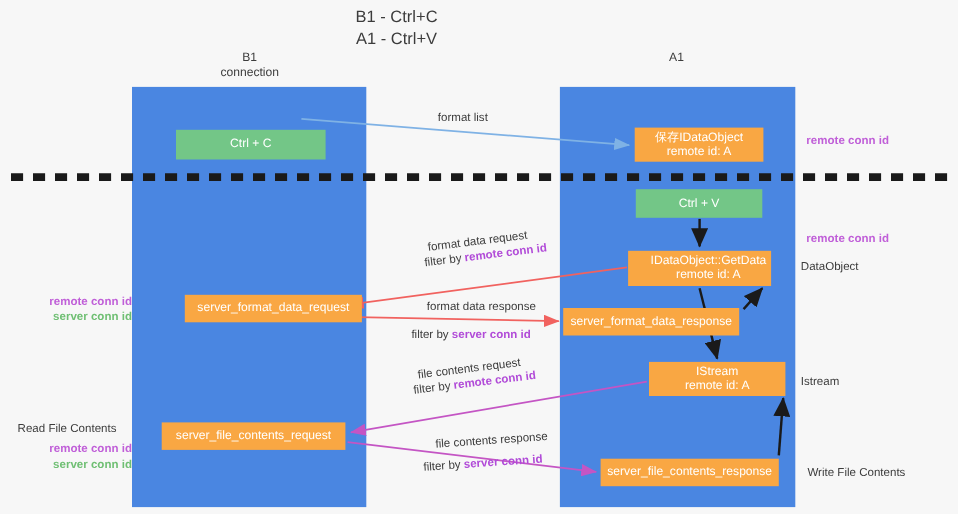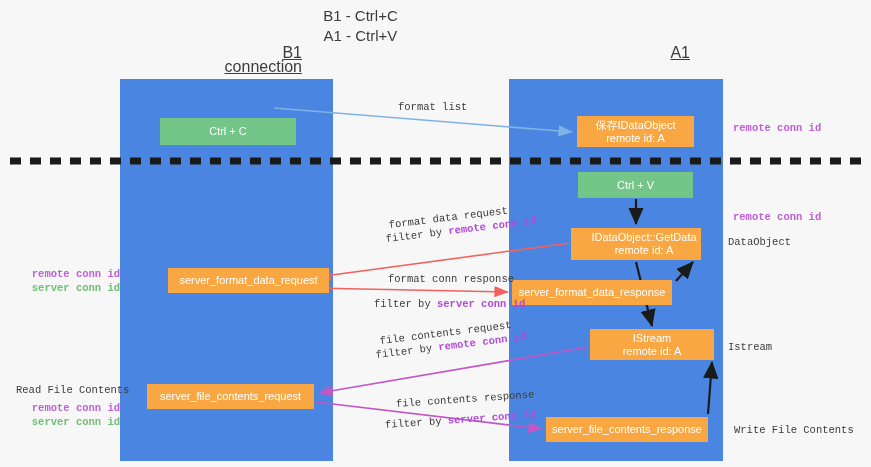--- a/index.html
+++ b/index.html
@@ -9,31 +9,31 @@
     font-family:"Liberation Sans","DejaVu Sans",sans-serif;
     overflow:hidden;
     position:relative;
   }
   #stage{position:absolute;left:0;top:0;width:871px;height:467px;}
 
   
   .layer{position:absolute;left:0;top:0;width:871px;height:467px;}
   #svg-layer{z-index:2;pointer-events:none;}
   #box-layer{z-index:3;}
-  #text-layer{z-index:4;font-family:Liberation Mono, monospace;}
+  #text-layer{z-index:4;}
 
   
   .column{position:absolute;background:#4a86e1;}
   #col-b1{left:120px;top:79px;width:213px;height:382px;}
   #col-a1{left:509px;top:79px;width:214px;height:382px;}
 
   
   .col-head{
-    position:absolute;text-align:right;color:#3c3c3c;
-    font-size:16px;line-height:13.5px;text-decoration:underline;
+    position:absolute;text-align:center;color:#3c3c3c;
+    font-size:11px;line-height:13.5px;
   }
   #head-b1{left:152px;top:46px;width:150px;}
   #head-a1{left:540px;top:46px;width:150px;}
 
   
   #title{
     position:absolute;left:0;top:6px;width:721px;text-align:center;
     color:#3c3c3c;font-size:15px;line-height:20px;
   }
 
@@ -188,21 +188,21 @@
     </div>
   </div>
 
   <div id="text-layer" class="layer" style="pointer-events:none;">
 
     <div class="lbl" id="l-formatlist">format list</div>
 
     <div class="lbl" id="l-fmtreq1">format data request</div>
     <div class="lbl" id="l-fmtreq2"><span>filter by </span><span class="hl-remote">remote conn id</span></div>
 
-    <div class="lbl" id="l-fmtresp1">format conn response</div>
+    <div class="lbl" id="l-fmtresp1">format data response</div>
     <div class="lbl" id="l-fmtresp2"><span>filter by </span><span class="hl-server">server conn id</span></div>
 
     <div class="lbl" id="l-filereq1">file contents request</div>
     <div class="lbl" id="l-filereq2"><span>filter by </span><span class="hl-remote">remote conn id</span></div>
 
     <div class="lbl" id="l-fileresp1">file contents response</div>
     <div class="lbl" id="l-fileresp2"><span>filter by </span><span class="hl-server">server conn id</span></div>
 
     <div class="side" id="s-remote-top"><span class="remote">remote conn id</span></div>
     <div class="side" id="s-remote-mid"><span class="remote">remote conn id</span></div>

